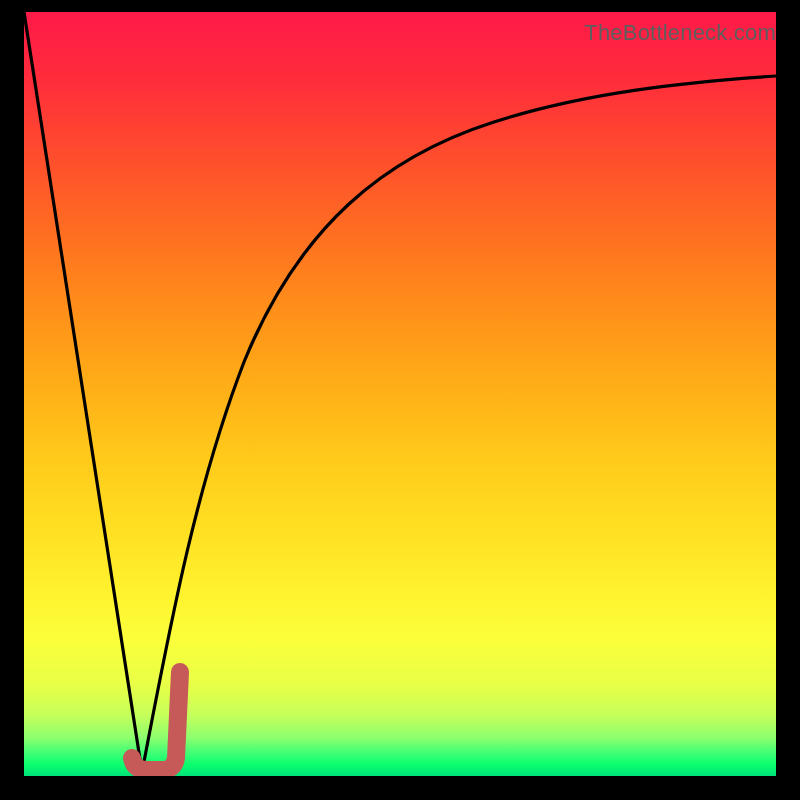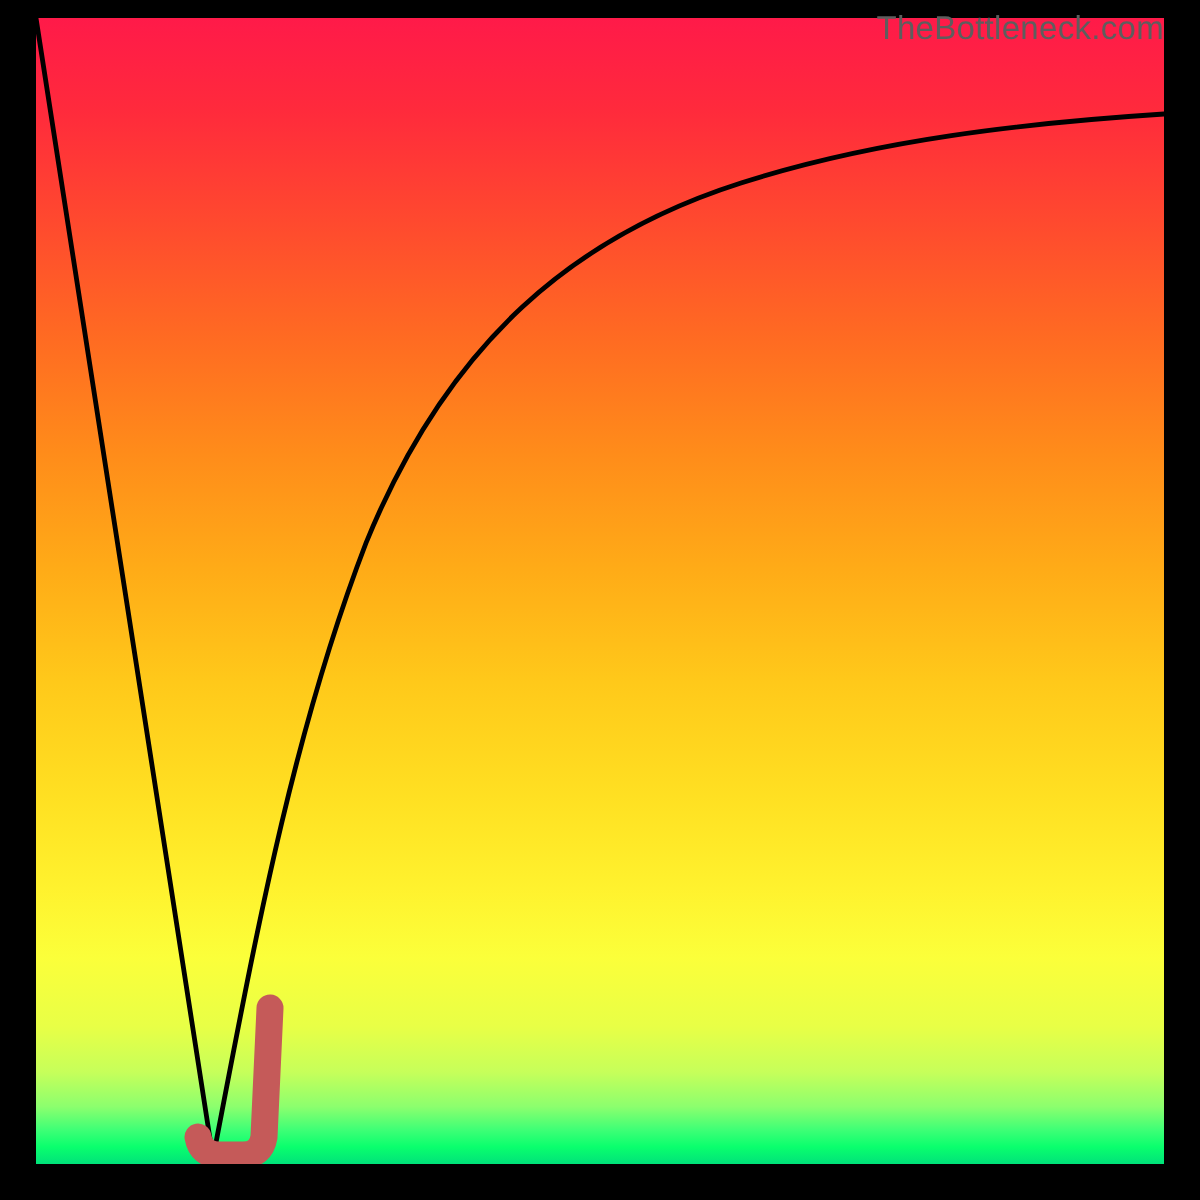--- a/index.html
+++ b/index.html
@@ -38,21 +38,21 @@
       #e8ff46 88%,
       #c6ff5a 92%,
       #8cff6e 95%,
       #3fff76 97%,
       #0aff6d 98.5%,
       #00e27a 100%
     );
   }
   .attribution {
     position: absolute;
-    top: 6px;
+    top: 20px;
     right: 24px;
     font-size: 22px;
     color: #5e5e5e;
     font-weight: 500;
     letter-spacing: 0.2px;
   }
   svg.curves {
     position: absolute;
     inset: 0;
     width: 100%;

